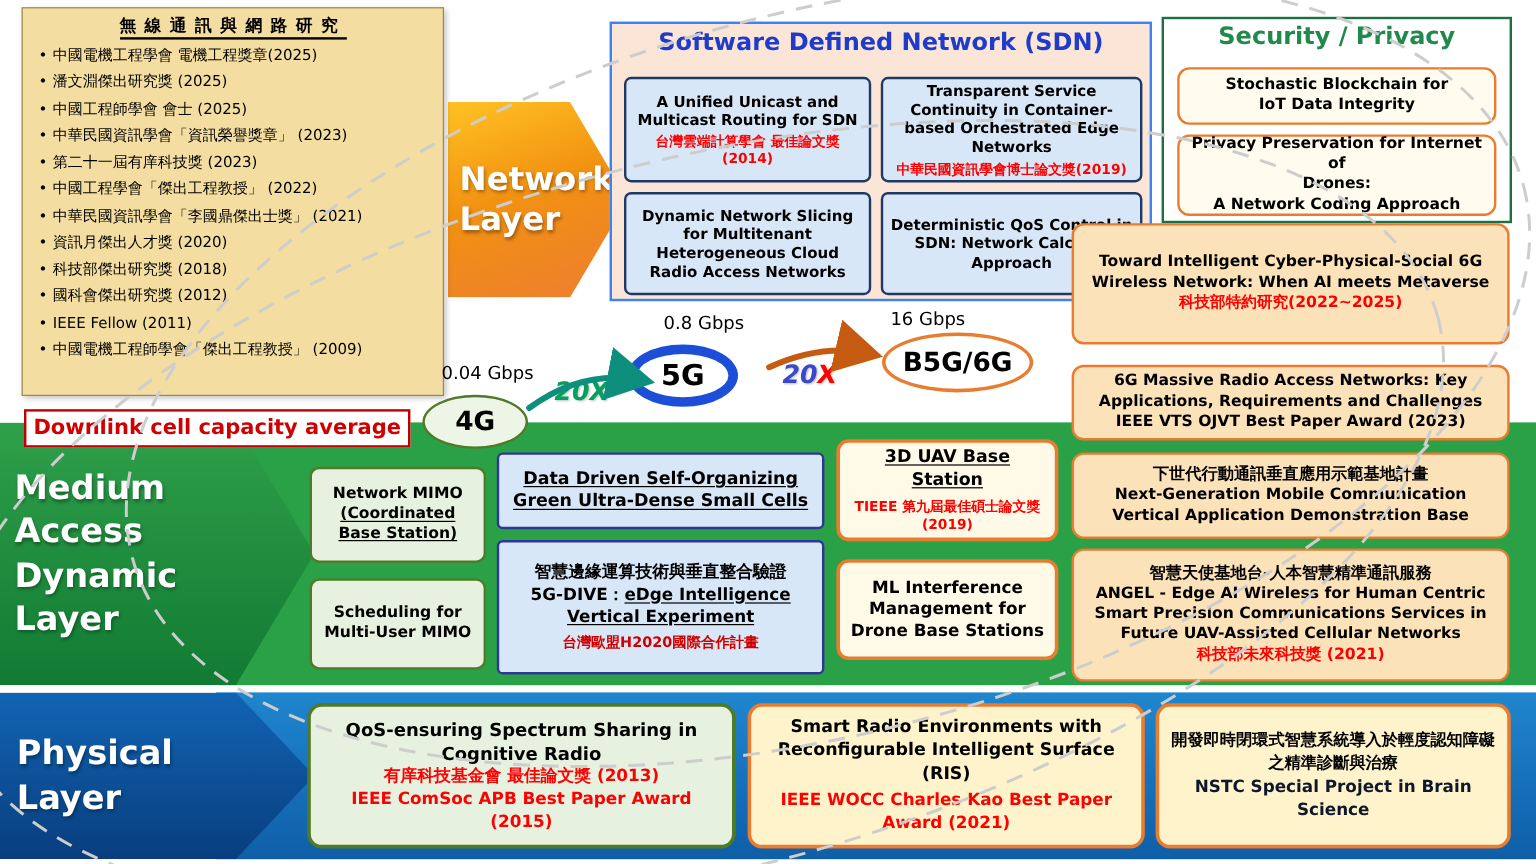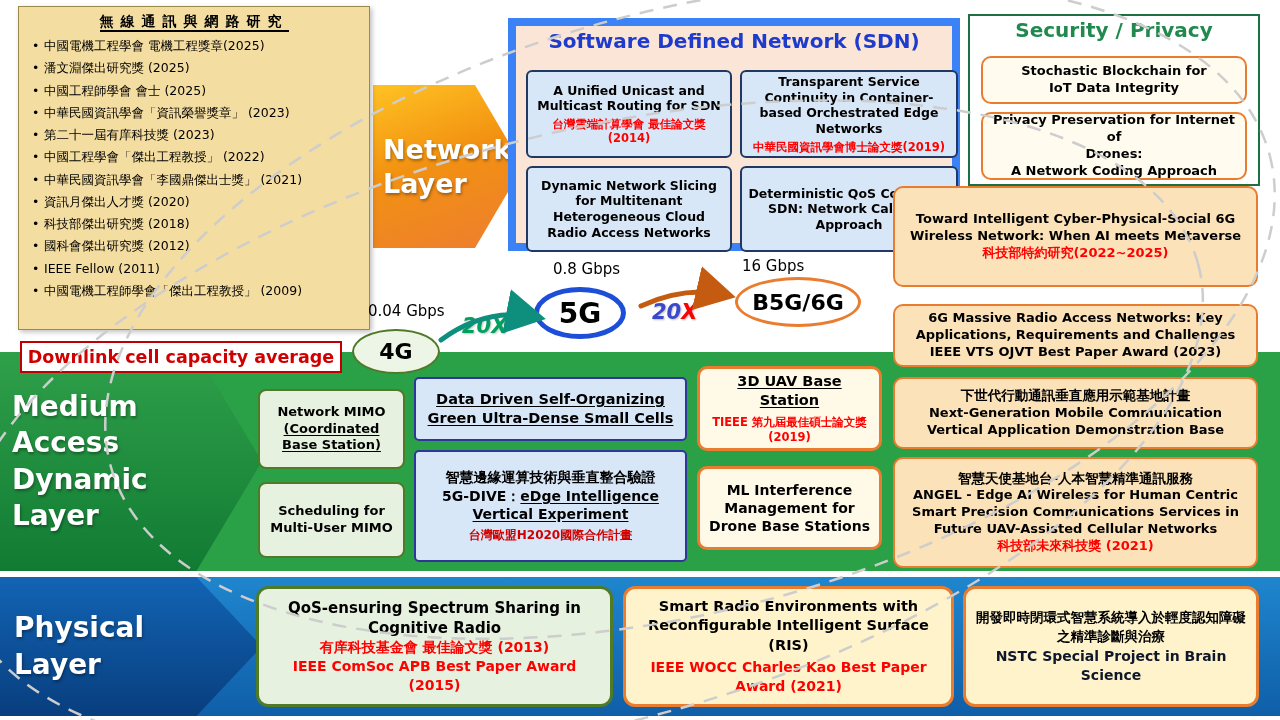--- a/index.html
+++ b/index.html
@@ -11,21 +11,21 @@
 
 
 .awards{left:18px;top:6px;width:352px;height:324px;background:#F4DDA0;border:1px solid #9C8A4A;padding:6px 10px;z-index:10;box-shadow:2px 2px 5px rgba(0,0,0,.25)}
 .awards-title{text-align:center;font-size:14px;font-weight:bold;margin-bottom:4px}
 .awards-title span{letter-spacing:7px;border-bottom:2px solid #000;padding-bottom:1px}
 .awards-list{list-style:none;font-size:12.5px;line-height:1.78}
 .awards-list li{position:relative;padding-left:15px}
 .awards-list li::before{content:"•";position:absolute;left:3px}
 
 
-.sdn{left:508px;top:18px;width:452px;height:233px;background:#FBE5D6;border:8px solid #3b82f6;z-index:8}
+.sdn{left:508px;top:18px;width:452px;height:233px;background:#FBE5D6;border:2px solid #3b82f6;z-index:8}
 .sdn-title{font-size:20px;font-weight:bold;color:#1F3BCB;text-align:center;margin-top:3px}
 .sdn-box{position:absolute;background:#D8E7F7;border:2px solid #1F3864;border-radius:6px;padding:2px 6px;font-weight:bold;font-size:12.5px;line-height:1.25}
 .sdn-box .award{color:#F00;font-size:11.5px;margin-top:3px}
 .sdn-b1{left:10px;top:44px;width:206px;height:88px}
 .sdn-b2{left:224px;top:44px;width:218px;height:88px}
 .sdn-b3{left:10px;top:140px;width:206px;height:86px}
 .sdn-b4{left:224px;top:140px;width:218px;height:86px}
 
 
 .security{left:968px;top:14px;width:292px;height:172px;background:#fff;border:2px solid #1D7044;z-index:8}
@@ -49,21 +49,21 @@
 .blue-band{left:180px;top:577px;width:1100px;height:139px;background:linear-gradient(180deg,#1F86CE,#0F5EA8);z-index:1}
 .layer-arrow{position:absolute;color:#fff;font-weight:bold;display:flex;flex-direction:column;justify-content:center;z-index:2;clip-path:polygon(0 0,68% 0,100% 50%,68% 100%,0 100%);text-shadow:1px 2px 3px rgba(0,0,0,.35)}
 .network-arrow{left:373px;top:85px;width:150px;height:163px;background:linear-gradient(160deg,#FFC223 0%,#F29111 45%,#ED7D31 100%);font-size:27px;padding-left:10px;line-height:1.25}
 .mac-arrow{left:0;top:352px;width:262px;height:219px;background:linear-gradient(180deg,#2FA04A,#117B33);font-size:28px;padding-left:12px;line-height:1.3;clip-path:polygon(0 0,75% 0,100% 50%,75% 100%,0 100%)}
 .phys-arrow{left:0;top:577px;width:262px;height:139px;background:linear-gradient(180deg,#1264B4,#083E7E);font-size:28px;padding-left:14px;line-height:1.3;clip-path:polygon(0 0,75% 0,100% 50%,75% 100%,0 100%)}
 
 
 .gbps{position:absolute;font-size:15px;color:#000;z-index:25}
 .bubble{position:absolute;border-radius:50%;background:#fff;display:flex;align-items:center;justify-content:center;font-weight:bold;z-index:25}
 .b-4g{left:352px;top:329px;width:88px;height:45px;border:2.5px solid #4F7A28;background:#EDF5E6;font-size:22px}
-.b-5g{left:534px;top:287px;width:92px;height:52px;border:5px solid #1d4ed8;font-size:28px}
+.b-5g{left:523px;top:287px;width:92px;height:52px;border:8px solid #1d4ed8;font-size:24px}
 .b-6g{left:735px;top:277px;width:126px;height:50px;border:3px solid #E97C2E;font-size:22px}
 .mult{position:absolute;font-size:21px;font-weight:bold;font-style:italic;z-index:25;text-shadow:1px 1px 2px rgba(0,0,0,.25)}
 .mult1{left:462px;top:314px;color:#00A05F}
 .mult2{left:652px;top:300px;color:#3B48CC}
 .mult2 .x{color:#F00}
 .downlink{left:20px;top:341px;width:322px;height:32px;background:#fff;border:2.5px solid #C00000;color:#D00000;font-size:17.5px;font-weight:bold;z-index:25;display:flex;align-items:center;justify-content:center}
 
 
 .gbox{position:absolute;background:#E7F1DF;border:2px solid #4F7A28;border-radius:8px;font-weight:bold;font-size:13px;line-height:1.3;z-index:10;padding:2px 5px}
 .nm{left:258px;top:389px;width:147px;height:80px}

